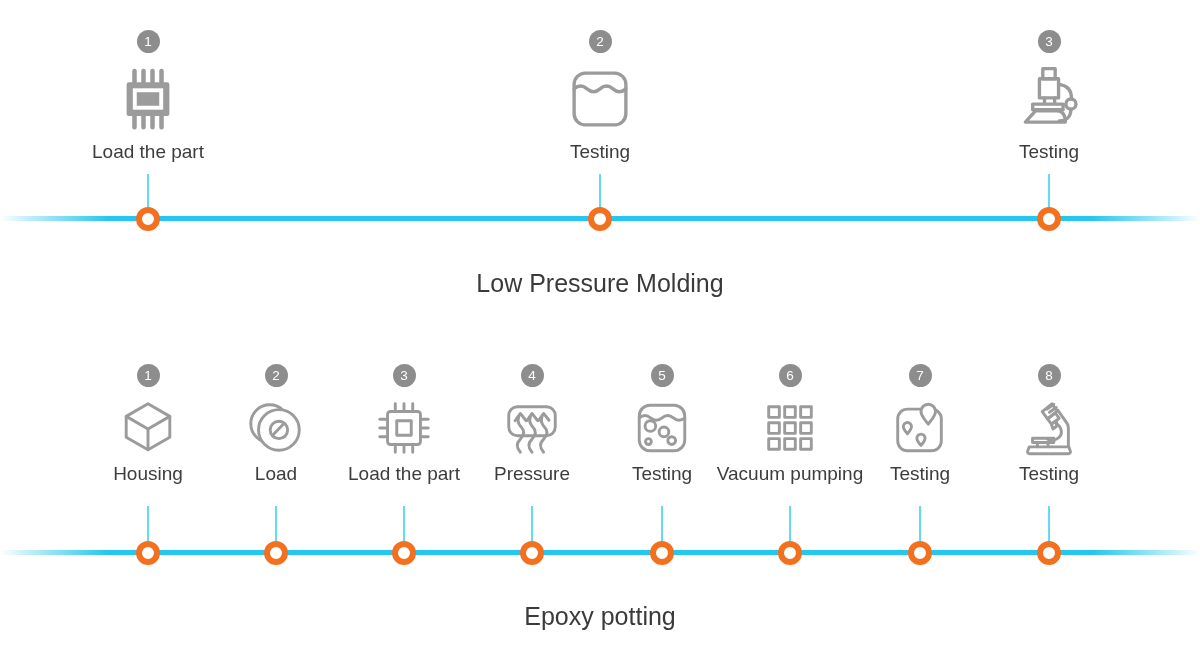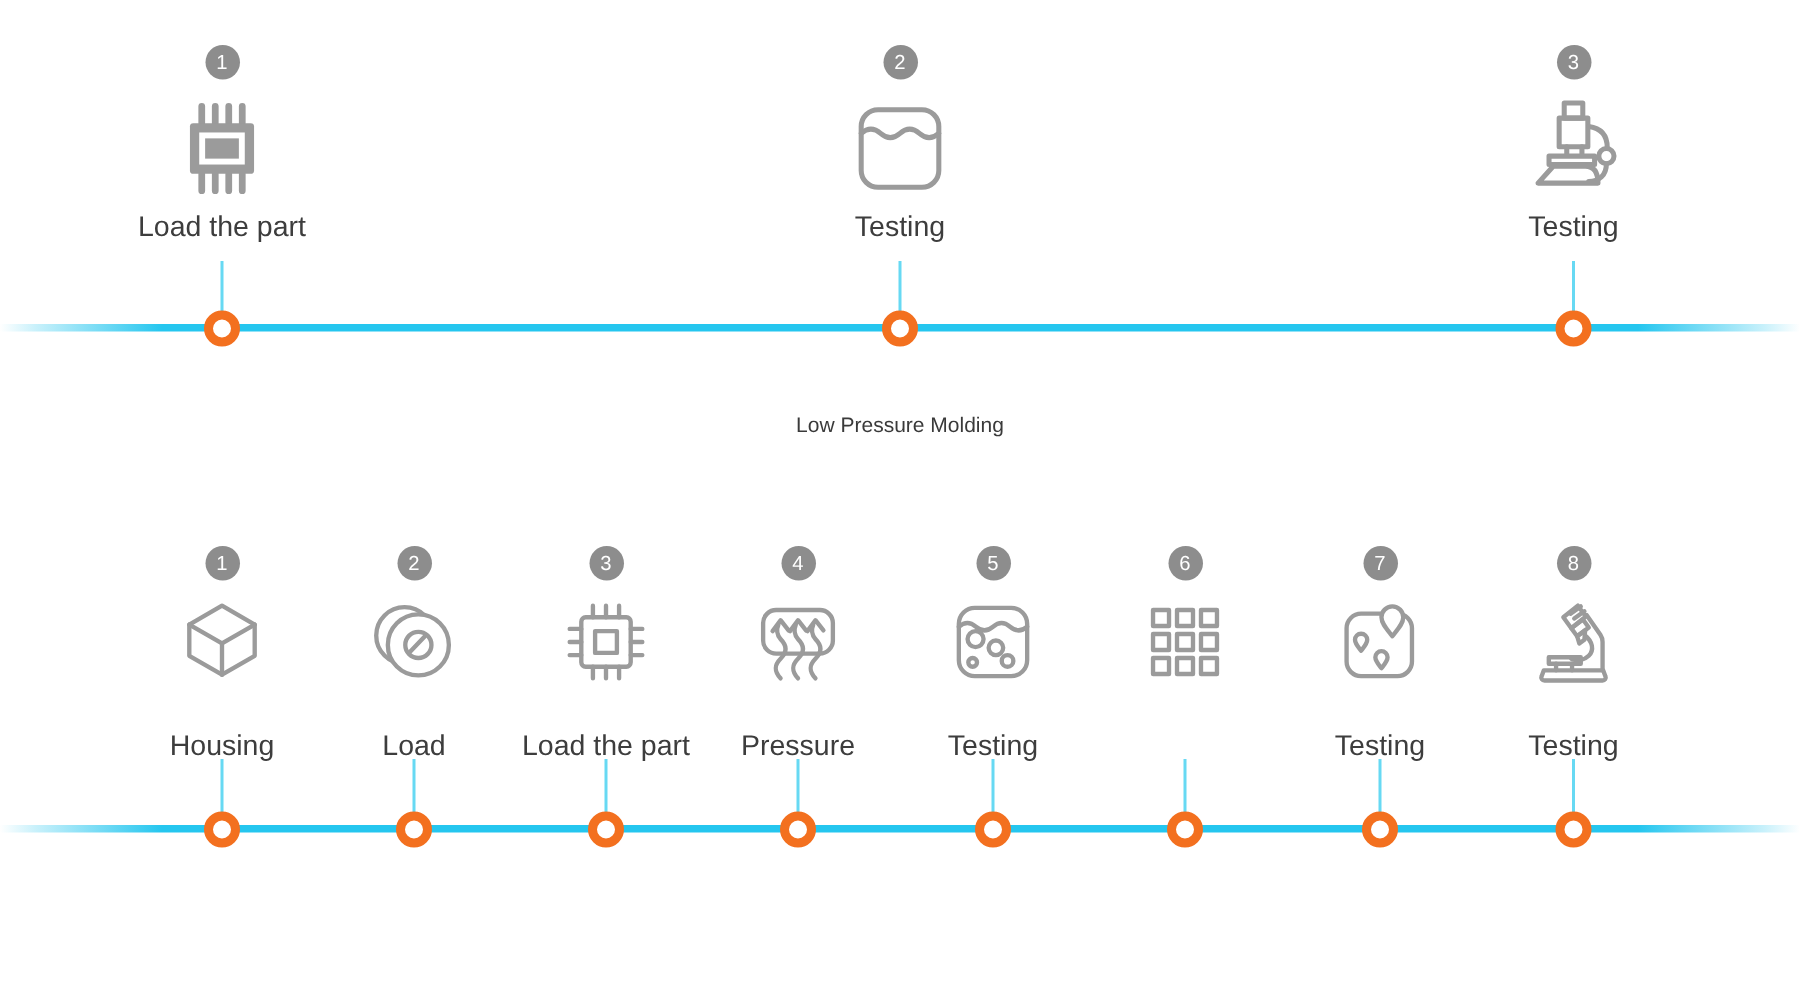--- a/index.html
+++ b/index.html
@@ -13,37 +13,37 @@
   }
   .badge{
     width:23px;height:23px;border-radius:50%;background:#8D8D8D;color:#fff;
     font-size:13.5px;line-height:23px;text-align:center;margin-bottom:10px;
   }
   .icon{display:flex;align-items:center;justify-content:center;}
   .i72{width:72px;height:72px;}
   .i62{width:62px;height:62px;}
   .icon svg{width:100%;height:100%;}
   .label{color:#3D3D3D;font-size:19px;margin-top:6px;white-space:nowrap;}
-  .r2 .label{margin-top:28px;}
+  .r2 .label{margin-top:4px;}
   .connector{
     position:absolute;width:2px;background:#67D9F3;z-index:1;
   }
   .tl-line{
     position:absolute;left:0;width:1200px;height:5px;z-index:2;
     background:linear-gradient(90deg,
       rgba(37,198,239,0) 0%, rgba(37,198,239,.25) 2%, #25C6EF 9%,
       #25C6EF 91%, rgba(37,198,239,.25) 98%, rgba(37,198,239,0) 100%);
   }
   .marker{
     position:absolute;width:24px;height:24px;box-sizing:border-box;
     border:6px solid #F3701F;border-radius:50%;background:#fff;z-index:3;
   }
   .title{
     position:absolute;left:0;width:1200px;text-align:center;
-    color:#3A3A3A;font-size:14px;line-height:24px;
+    color:#3A3A3A;font-size:25px;line-height:24px;
   }
   .ic{stroke:#9B9B9B;stroke-width:3;fill:none;stroke-linecap:round;stroke-linejoin:round;}
 </style>
 </head>
 <body>
 
 <div class="canvas">
 
   <div class="step r1" style="left:148px;top:30px">
     <div class="badge">1</div>
@@ -205,20 +205,21 @@
             <rect x="43" y="10" width="11" height="11"></rect>
         <rect x="10" y="26.5" width="11" height="11"></rect>
             <rect x="26.5" y="26.5" width="11" height="11"></rect>
             <rect x="43" y="26.5" width="11" height="11"></rect>
         <rect x="10" y="43" width="11" height="11"></rect>
             <rect x="26.5" y="43" width="11" height="11"></rect>
             <rect x="43" y="43" width="11" height="11"></rect>
       </g>
         </svg>
     </div>
+    <div class="label">Vacuum pumping</div>
   </div>
 
   <div class="step r2" style="left:920px;top:364px">
     <div class="badge">7</div>
     <div class="icon i62">
       <svg viewBox="0 0 64 64">
           <g class="ic">
         <rect x="9" y="12.5" width="45" height="43" rx="10"></rect>
         <path d="M40.5,28 C37,23.5 33,19.5 33,15 a7.5,7.5 0 1 1 15,0 C48,19.5 44,23.5 40.5,28 Z" fill="#ffffff"></path>
         <path d="M19,38 C17,35.5 14.8,33.2 14.8,30.5 a4.2,4.2 0 1 1 8.4,0 C23.2,33.2 21,35.5 19,38 Z" fill="#ffffff"></path>
@@ -262,14 +263,15 @@
 
   <div class="marker" style="left:136px;top:541px"></div>
   <div class="marker" style="left:264px;top:541px"></div>
   <div class="marker" style="left:392px;top:541px"></div>
   <div class="marker" style="left:520px;top:541px"></div>
   <div class="marker" style="left:650px;top:541px"></div>
   <div class="marker" style="left:778px;top:541px"></div>
   <div class="marker" style="left:908px;top:541px"></div>
   <div class="marker" style="left:1037px;top:541px"></div>
 
+  <div class="title" style="top:604px">Epoxy potting</div>
 
 </div>
 
 </body></html>

